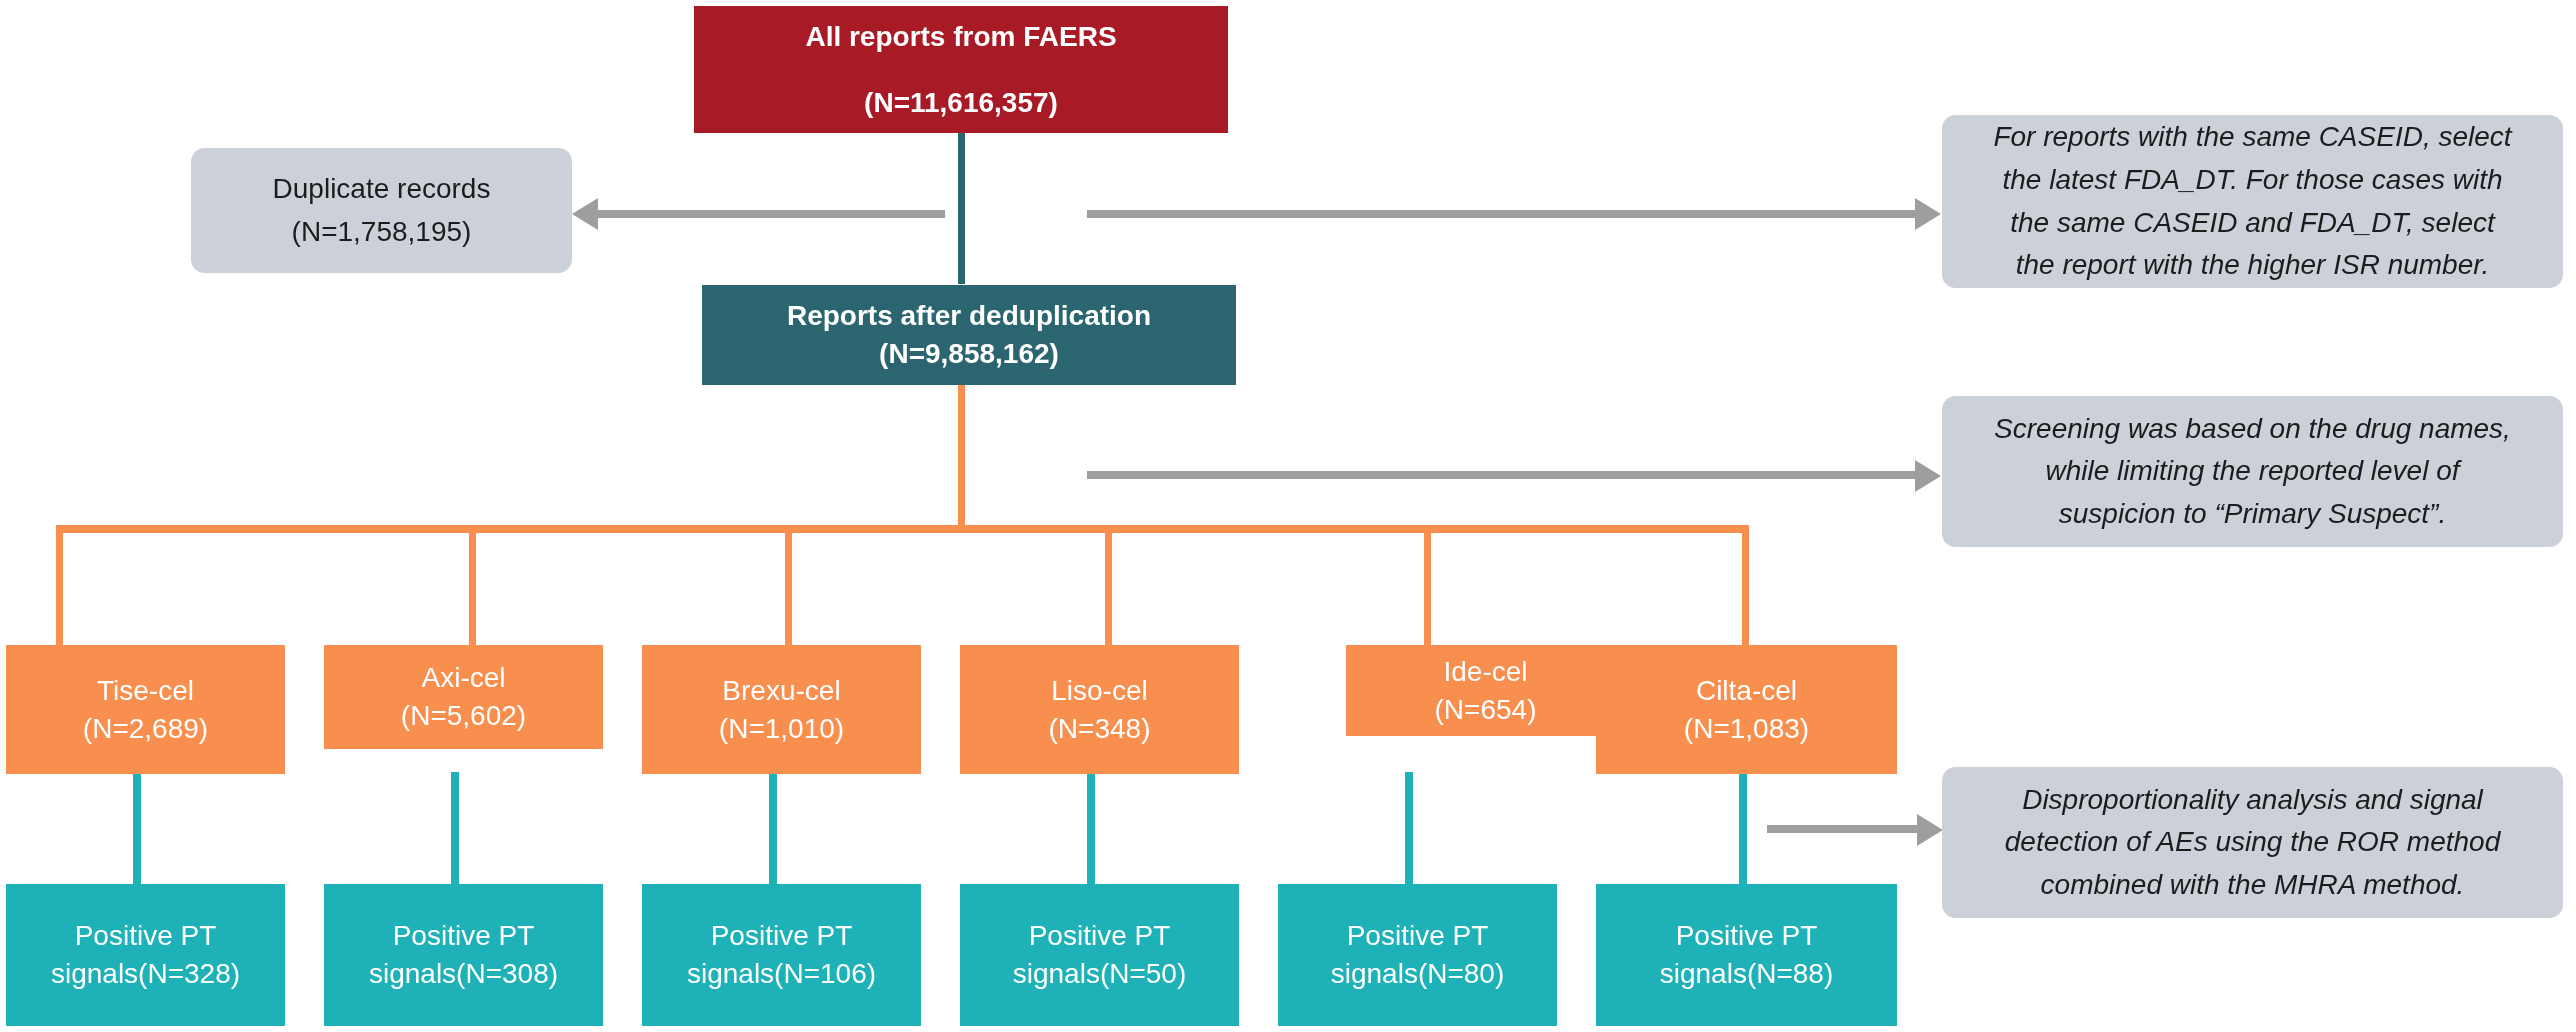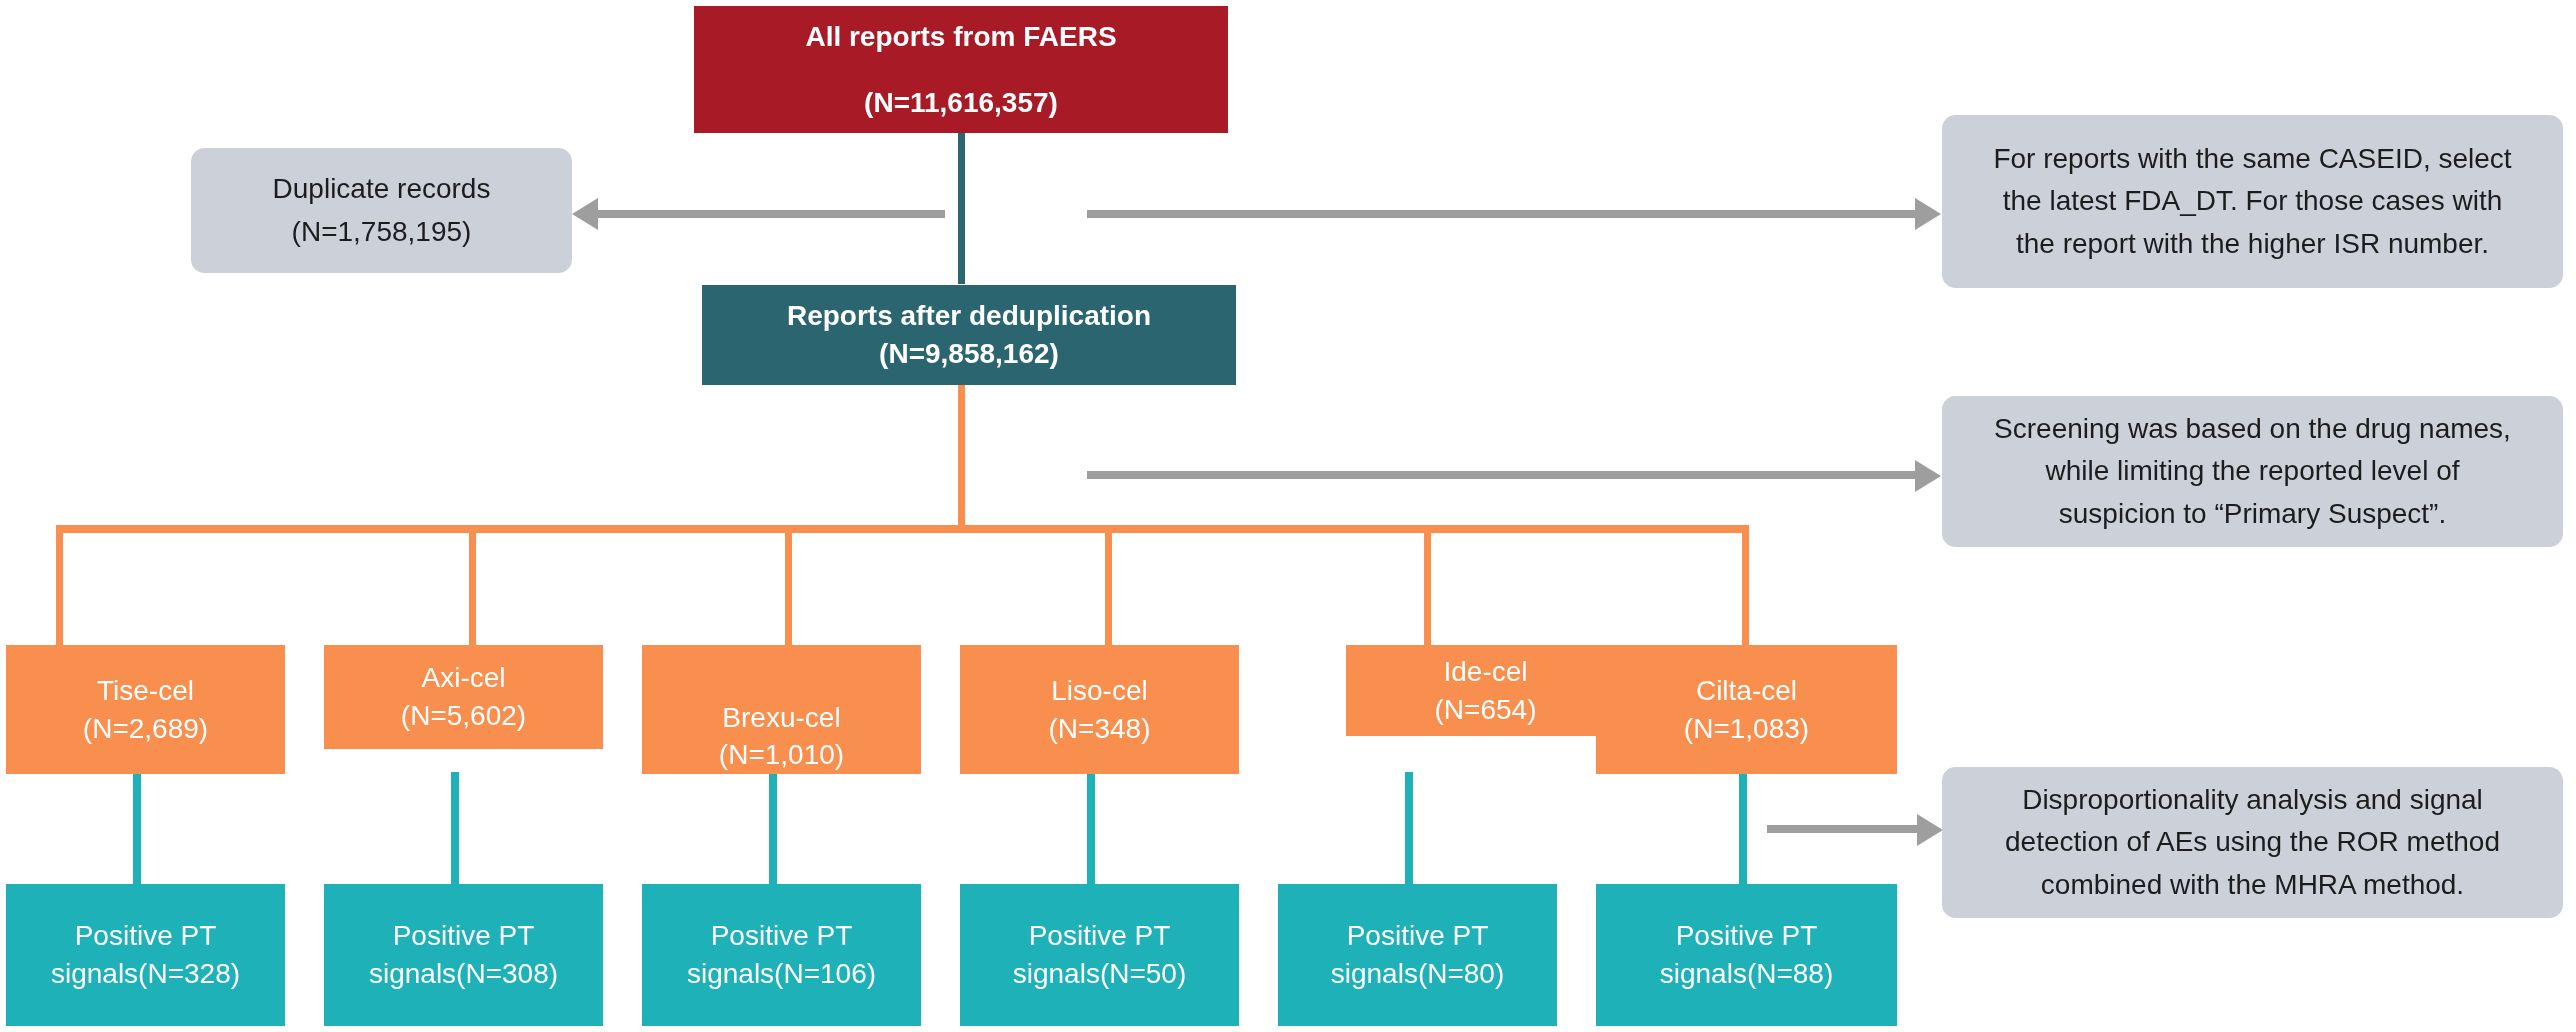--- a/index.html
+++ b/index.html
@@ -58,21 +58,21 @@
     font-size: 28px;
   }
   .node-gray {
     background: #CCD1D9;
     color: #1c1c1c;
     font-weight: normal;
     font-size: 28px;
     border-radius: 13.6px;
     line-height: 1.52;
   }
-  .node-gray.small-pad { padding: 0 21px; }
+  .node-gray.small-pad { padding: 0 21px; font-style: italic; }
 
   
   .conn {
     position: absolute;
     box-sizing: border-box;
   }
   .c-teal-dark { background: #2B6570; }
   .c-orange    { background: #F98F4E; }
   .c-teal      { background: #1EB2B8; }
 
@@ -135,20 +135,21 @@
   </div>
 
   <div class="node node-gray" style="left:191px; top:148px; width:381px; height:125px;">
     <span class="ln">Duplicate records</span>
     <span class="ln">(N=1,758,195)</span>
   </div>
 
   <div class="node node-gray small-pad" style="left:1942px; top:115px; width:621px; height:173px;">
     <span class="ln">For reports with the same CASEID, select</span>
     <span class="ln">the latest FDA_DT. For those cases with</span>
+    <span class="ln">the same CASEID and FDA_DT, select</span>
     <span class="ln">the report with the higher ISR number.</span>
   </div>
 
   <div class="node node-teal-dark" style="left:694px; top:285px; width:534px; height:100px;">
     <span class="ln">Reports after deduplication</span>
     <span class="ln">(N=9,858,162)</span>
   </div>
 
   <div class="node node-gray small-pad" style="left:1942px; top:396px; width:621px; height:151px;">
     <span class="ln">Screening was based on the drug names,</span>
@@ -163,21 +164,21 @@
   </div>
 
   <div class="node node-orange" style="left:6px; top:645px; width:279px; height:129px;">
     <span class="ln">Tise-cel</span>
     <span class="ln">(N=2,689)</span>
   </div>
   <div class="node node-orange" style="left:324px; top:645px; width:279px; height:104px;">
     <span class="ln">Axi-cel</span>
     <span class="ln">(N=5,602)</span>
   </div>
-  <div class="node node-orange" style="left:642px; top:645px; width:279px; height:129px;justify-content:flex-end;">
+  <div class="node node-orange" style="left:642px; top:645px; width:279px; height:129px;">
     <span class="ln">Brexu-cel</span>
     <span class="ln">(N=1,010)</span>
   </div>
   <div class="node node-orange" style="left:960px; top:645px; width:279px; height:129px;">
     <span class="ln">Liso-cel</span>
     <span class="ln">(N=348)</span>
   </div>
   <div class="node node-orange" style="left:1346px; top:645px; width:279px; height:91px;">
     <span class="ln">Ide-cel</span>
     <span class="ln">(N=654)</span>

